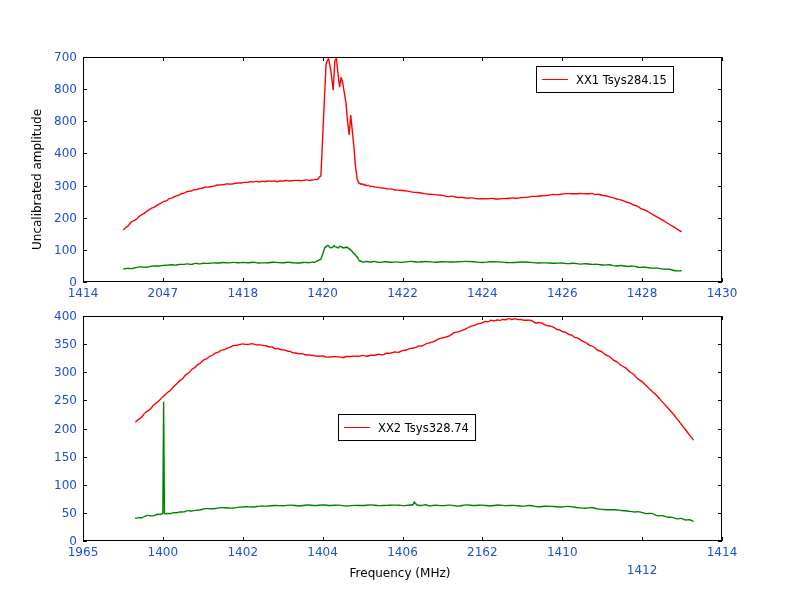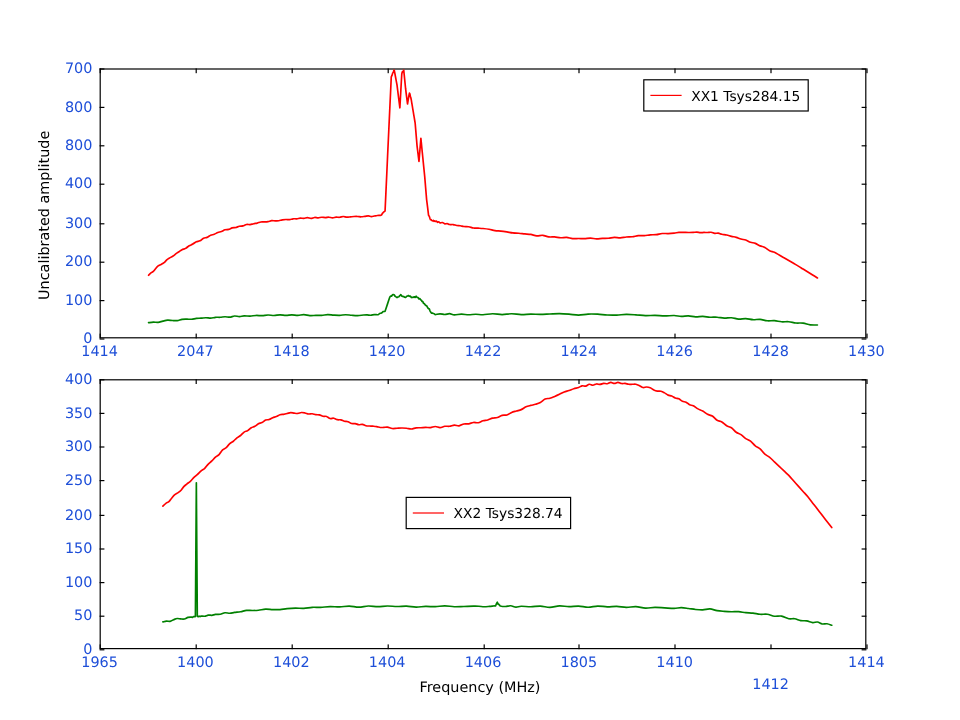--- a/index.html
+++ b/index.html
@@ -194,21 +194,21 @@
       <div class="tick-mark xtick-mark-t" style="left: 242.75px; top: 316px;"></div>
       <div class="tick-label xtick-label" style="left: 242.75px; top: 545px;">1402</div>
       <div class="tick-mark xtick-mark" style="left: 322.625px; top: 537px;"></div>
       <div class="tick-mark xtick-mark-t" style="left: 322.625px; top: 316px;"></div>
       <div class="tick-label xtick-label" style="left: 322.625px; top: 545px;">1404</div>
       <div class="tick-mark xtick-mark" style="left: 402.5px; top: 537px;"></div>
       <div class="tick-mark xtick-mark-t" style="left: 402.5px; top: 316px;"></div>
       <div class="tick-label xtick-label" style="left: 402.5px; top: 545px;">1406</div>
       <div class="tick-mark xtick-mark" style="left: 482.375px; top: 537px;"></div>
       <div class="tick-mark xtick-mark-t" style="left: 482.375px; top: 316px;"></div>
-      <div class="tick-label xtick-label" style="left: 482.375px; top: 545px;">1805</div>
+      <div class="tick-label xtick-label" style="left: 482.375px; top: 545px;">2162</div>
       <div class="tick-mark xtick-mark" style="left: 562.25px; top: 537px;"></div>
       <div class="tick-mark xtick-mark-t" style="left: 562.25px; top: 316px;"></div>
       <div class="tick-label xtick-label" style="left: 562.25px; top: 545px;">1410</div>
       <div class="tick-mark xtick-mark" style="left: 642.125px; top: 537px;"></div>
       <div class="tick-mark xtick-mark-t" style="left: 642.125px; top: 316px;"></div>
       <div class="tick-label xtick-label" style="left: 642.125px; top: 545px; margin-top: 18px;">1412</div>
       <div class="tick-mark xtick-mark" style="left: 722px; top: 537px;"></div>
       <div class="tick-mark xtick-mark-t" style="left: 722px; top: 316px;"></div>
       <div class="tick-label xtick-label" style="left: 722px; top: 545px;">1414</div>
     </div>

